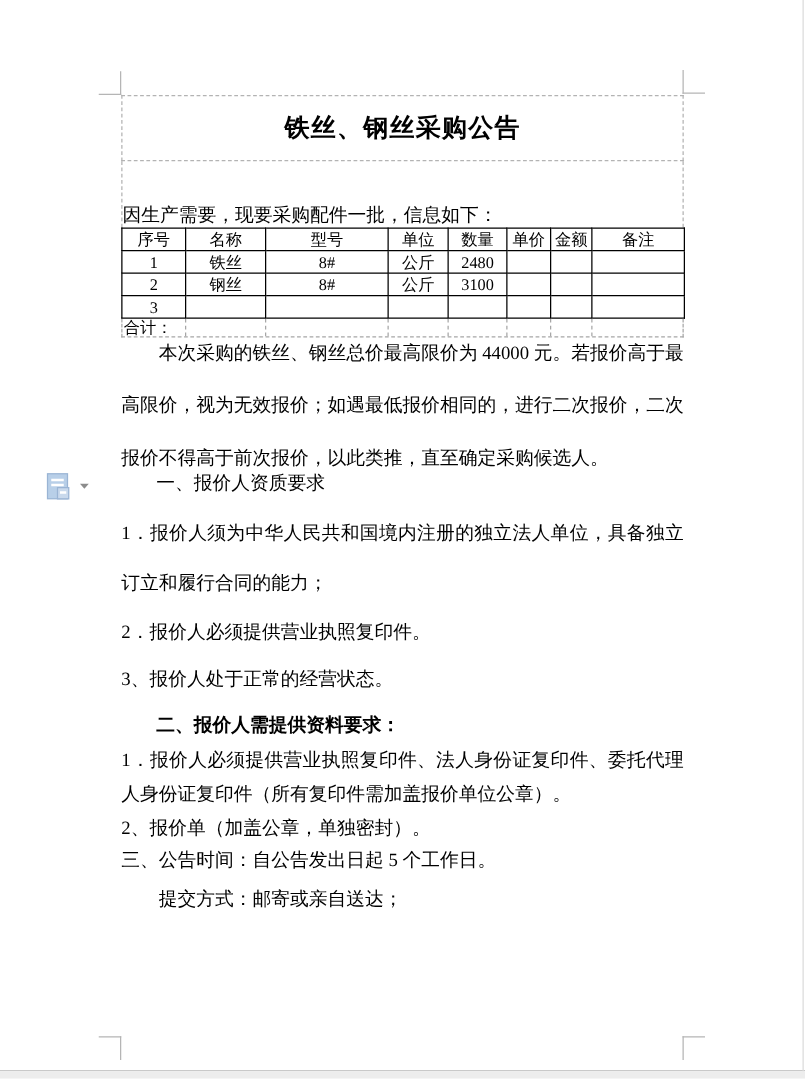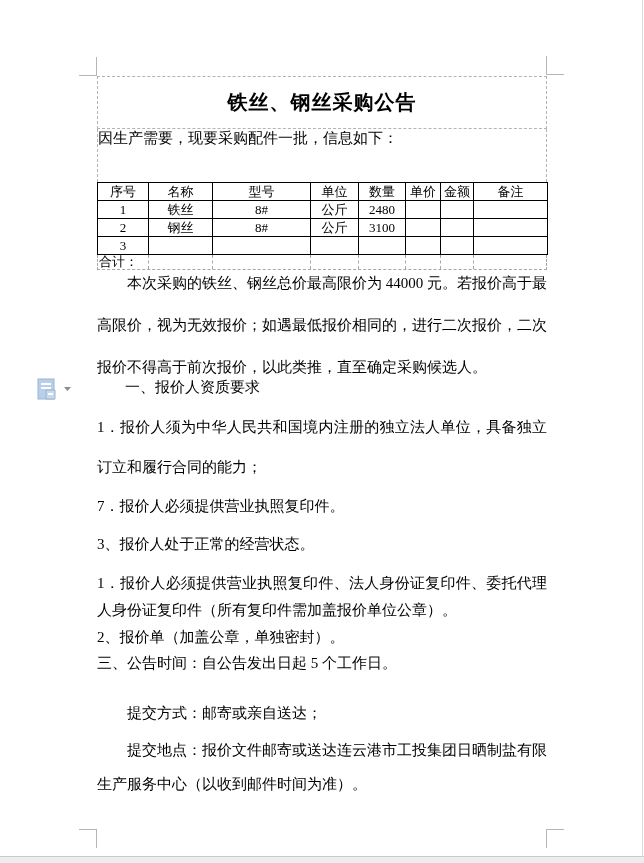--- a/index.html
+++ b/index.html
@@ -18,21 +18,21 @@
   .crop-bl { left:79px; top:829px; border-top:1px solid #b5b5b5; border-right:1px solid #b5b5b5; }
   .crop-br { left:546px; top:829px; border-top:1px solid #b5b5b5; border-left:1px solid #b5b5b5; }
 
   .content { position:absolute; left:97px; top:0; width:450px; }
 
   .title-box { margin-top:76px; height:53px; border:1px dashed #b3b3b3;
                display:flex; align-items:center; justify-content:center; }
   .doc-title { font-size:20px; font-weight:bold; letter-spacing:1px; }
 
   .intro-box { height:53px; border-left:1px dashed #b3b3b3; border-right:1px dashed #b3b3b3;
-               display:flex; align-items:flex-start; }
+               display:flex; align-items:flex-end; }
   .intro-box p { font-size:15px; }
 
   table.ptable { width:450px; border-collapse:collapse; table-layout:fixed;border-radius:12px; }
   table.ptable th, table.ptable td { border:1px solid #000; font-size:13px; font-weight:normal;
                text-align:center; height:18px; line-height:16px; overflow:hidden; white-space:nowrap; }
 
   .heji-row { width:450px; height:15px; display:grid;
               grid-template-columns:51px 64px 98px 48px 47px 35px 33px 74px;
               border-left:1px dashed #a6a6a6; border-right:1px dashed #a6a6a6; border-bottom:1px dashed #a6a6a6; }
   .heji-cell { border-right:1px dashed #a6a6a6; font-size:13px; line-height:14px; }
@@ -43,21 +43,21 @@
   .p-limit   { margin-top:-8px; line-height:42px; text-indent:30px; }
   .h-sec1    { margin-top:-10px; line-height:18px; padding-left:28px; }
   .s1-i1     { margin-top:11px; line-height:40px; }
   .s1-i2     { margin-top:-1px; line-height:40px; }
   .s1-i3     { margin-top:-2px; line-height:40px; }
   .h-sec2    { margin-top:8px; line-height:18px; padding-left:28px; font-weight:bold; }
   .s2-i1     { margin-top:6px; line-height:27px; }
   .s2-i2     { margin-top:0; line-height:27px; }
   .s2-i3     { margin-top:-1px; line-height:27px; }
   .sec3      { margin-top:-1px; line-height:27px; }
-  .submit-m  { margin-top:23px; line-height:27px; text-indent:30px; }
+  .submit-m  { margin-top:4px; line-height:27px; text-indent:30px; }
   .submit-p  { margin-top:6px; line-height:34px; text-indent:30px; }
 
   .paste-btn { position:absolute; left:36px; top:378px; width:38px; height:24px; cursor:pointer; }
   .paste-btn svg { display:block; }
 </style>
 </head>
 <body>
 
 <div class="page">
 
@@ -141,29 +141,29 @@
       <div class="heji-cell"></div>
       <div class="heji-cell"></div>
       <div class="heji-cell"></div>
       <div class="heji-cell"></div>
     </div>
 
     <p class="para p-limit">本次采购的铁丝、钢丝总价最高限价为 44000 元。若报价高于最高限价，视为无效报价；如遇最低报价相同的，进行二次报价，二次报价不得高于前次报价，以此类推，直至确定采购候选人。</p>
 
     <p class="para h-sec1">一、报价人资质要求</p>
     <p class="para s1-i1">1．报价人须为中华人民共和国境内注册的独立法人单位，具备独立订立和履行合同的能力；</p>
-    <p class="para s1-i2">7．报价人必须提供营业执照复印件。</p>
+    <p class="para s1-i2">2．报价人必须提供营业执照复印件。</p>
     <p class="para s1-i3">3、报价人处于正常的经营状态。</p>
 
+    <p class="para h-sec2">二、报价人需提供资料要求：</p>
     <p class="para s2-i1">1．报价人必须提供营业执照复印件、法人身份证复印件、委托代理人身份证复印件（所有复印件需加盖报价单位公章）。</p>
     <p class="para s2-i2">2、报价单（加盖公章，单独密封）。</p>
 
     <p class="para sec3">三、公告时间：自公告发出日起 5 个工作日。</p>
     <p class="para submit-m">提交方式：邮寄或亲自送达；</p>
-    <p class="para submit-p">提交地点：报价文件邮寄或送达连云港市工投集团日晒制盐有限生产服务中心（以收到邮件时间为准）。</p>
   </div>
 
   <div class="paste-btn">
     <svg width="38" height="24" viewBox="0 0 38 24">
       <g>
         <rect x="2" y="1" width="16" height="20" fill="#b8cfe8" stroke="#9ab4d4" stroke-width="1"></rect>
         <rect x="5" y="5" width="10" height="2" fill="#ffffff"></rect>
         <rect x="5" y="9" width="10" height="2" fill="#ffffff"></rect>
         <path d="M10 12 h9 v9 h-9 z" fill="#c9d9ec" stroke="#9ab4d4" stroke-width="1"></path>
         <rect x="12" y="15" width="5" height="2" fill="#ffffff"></rect>

